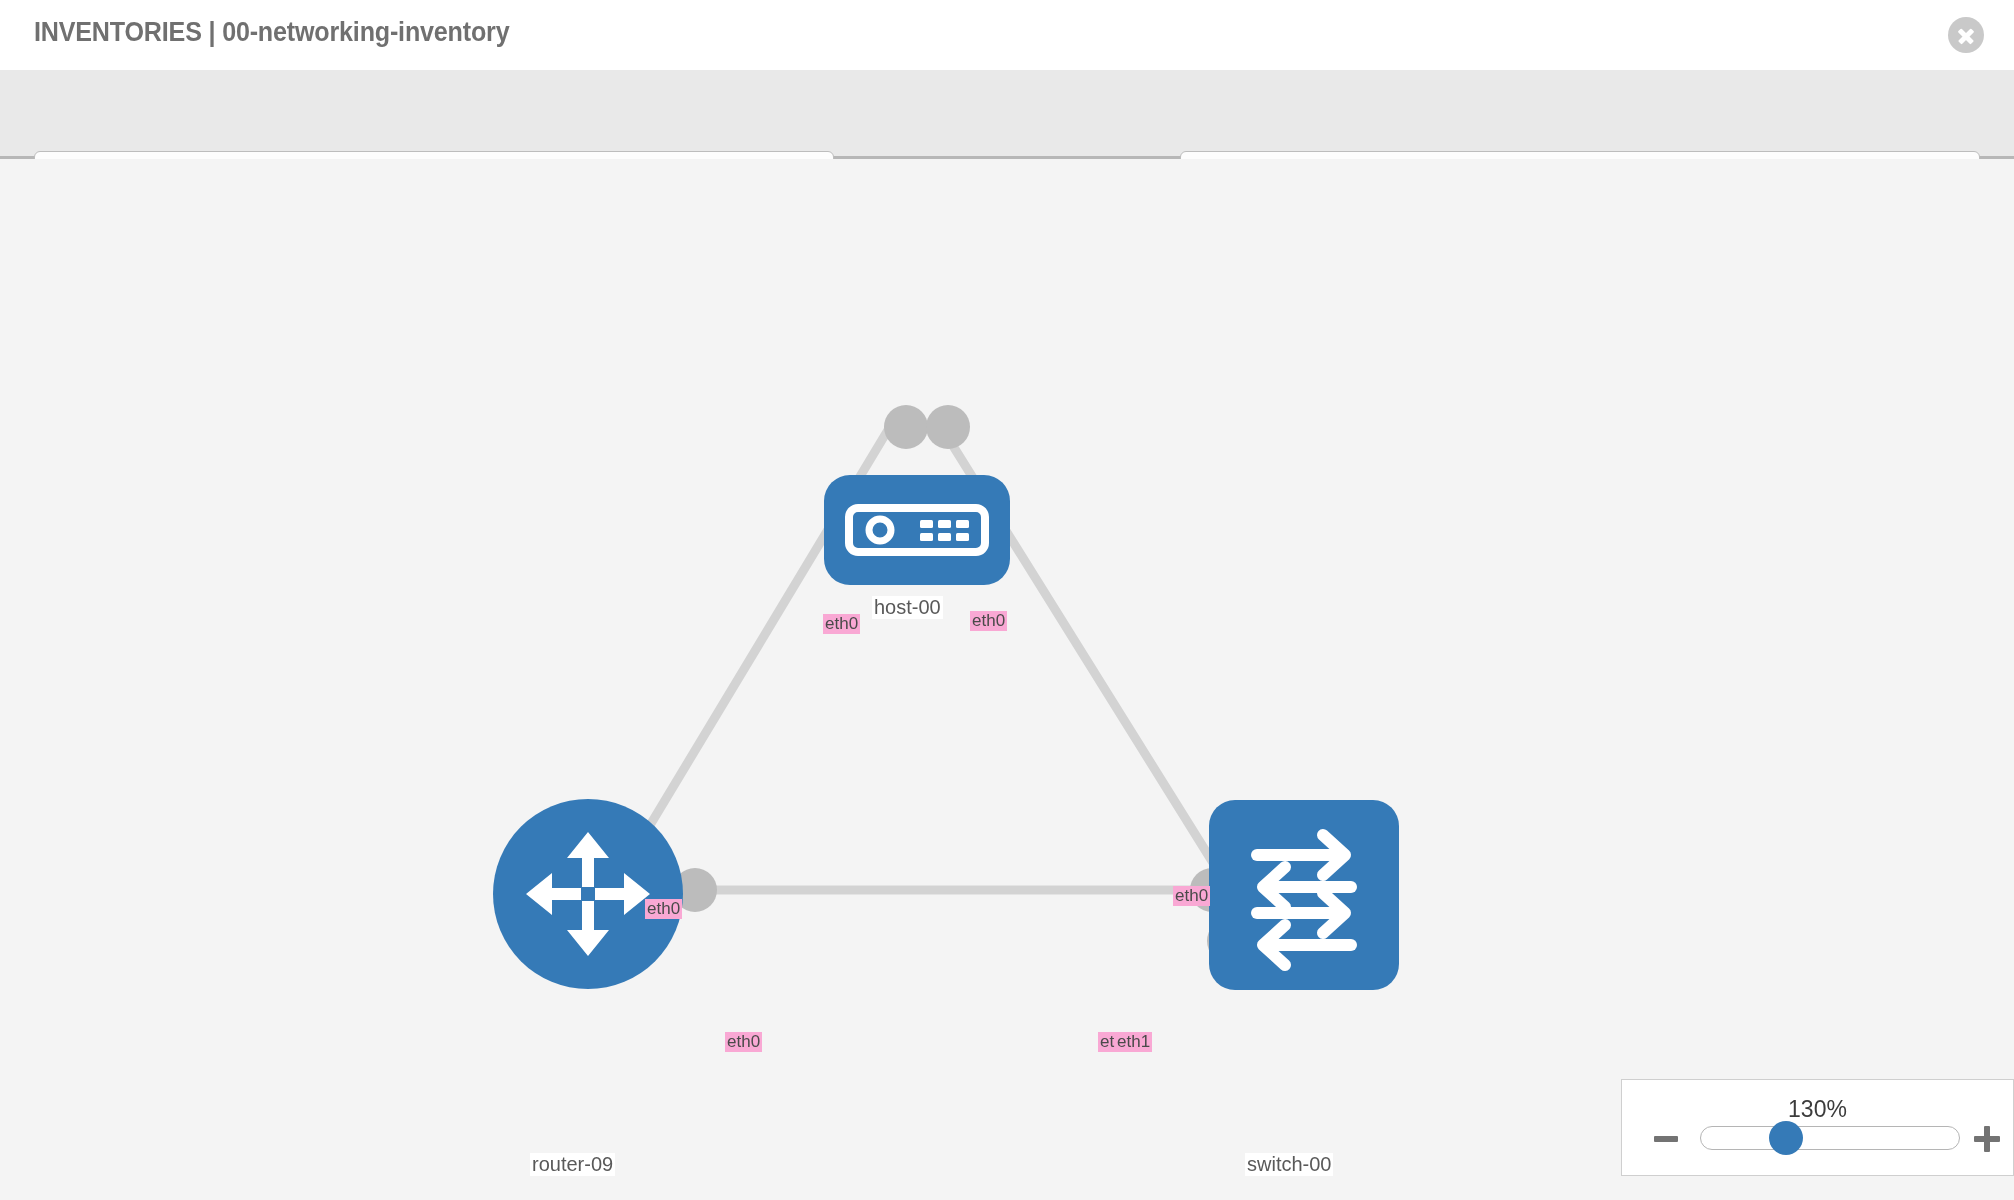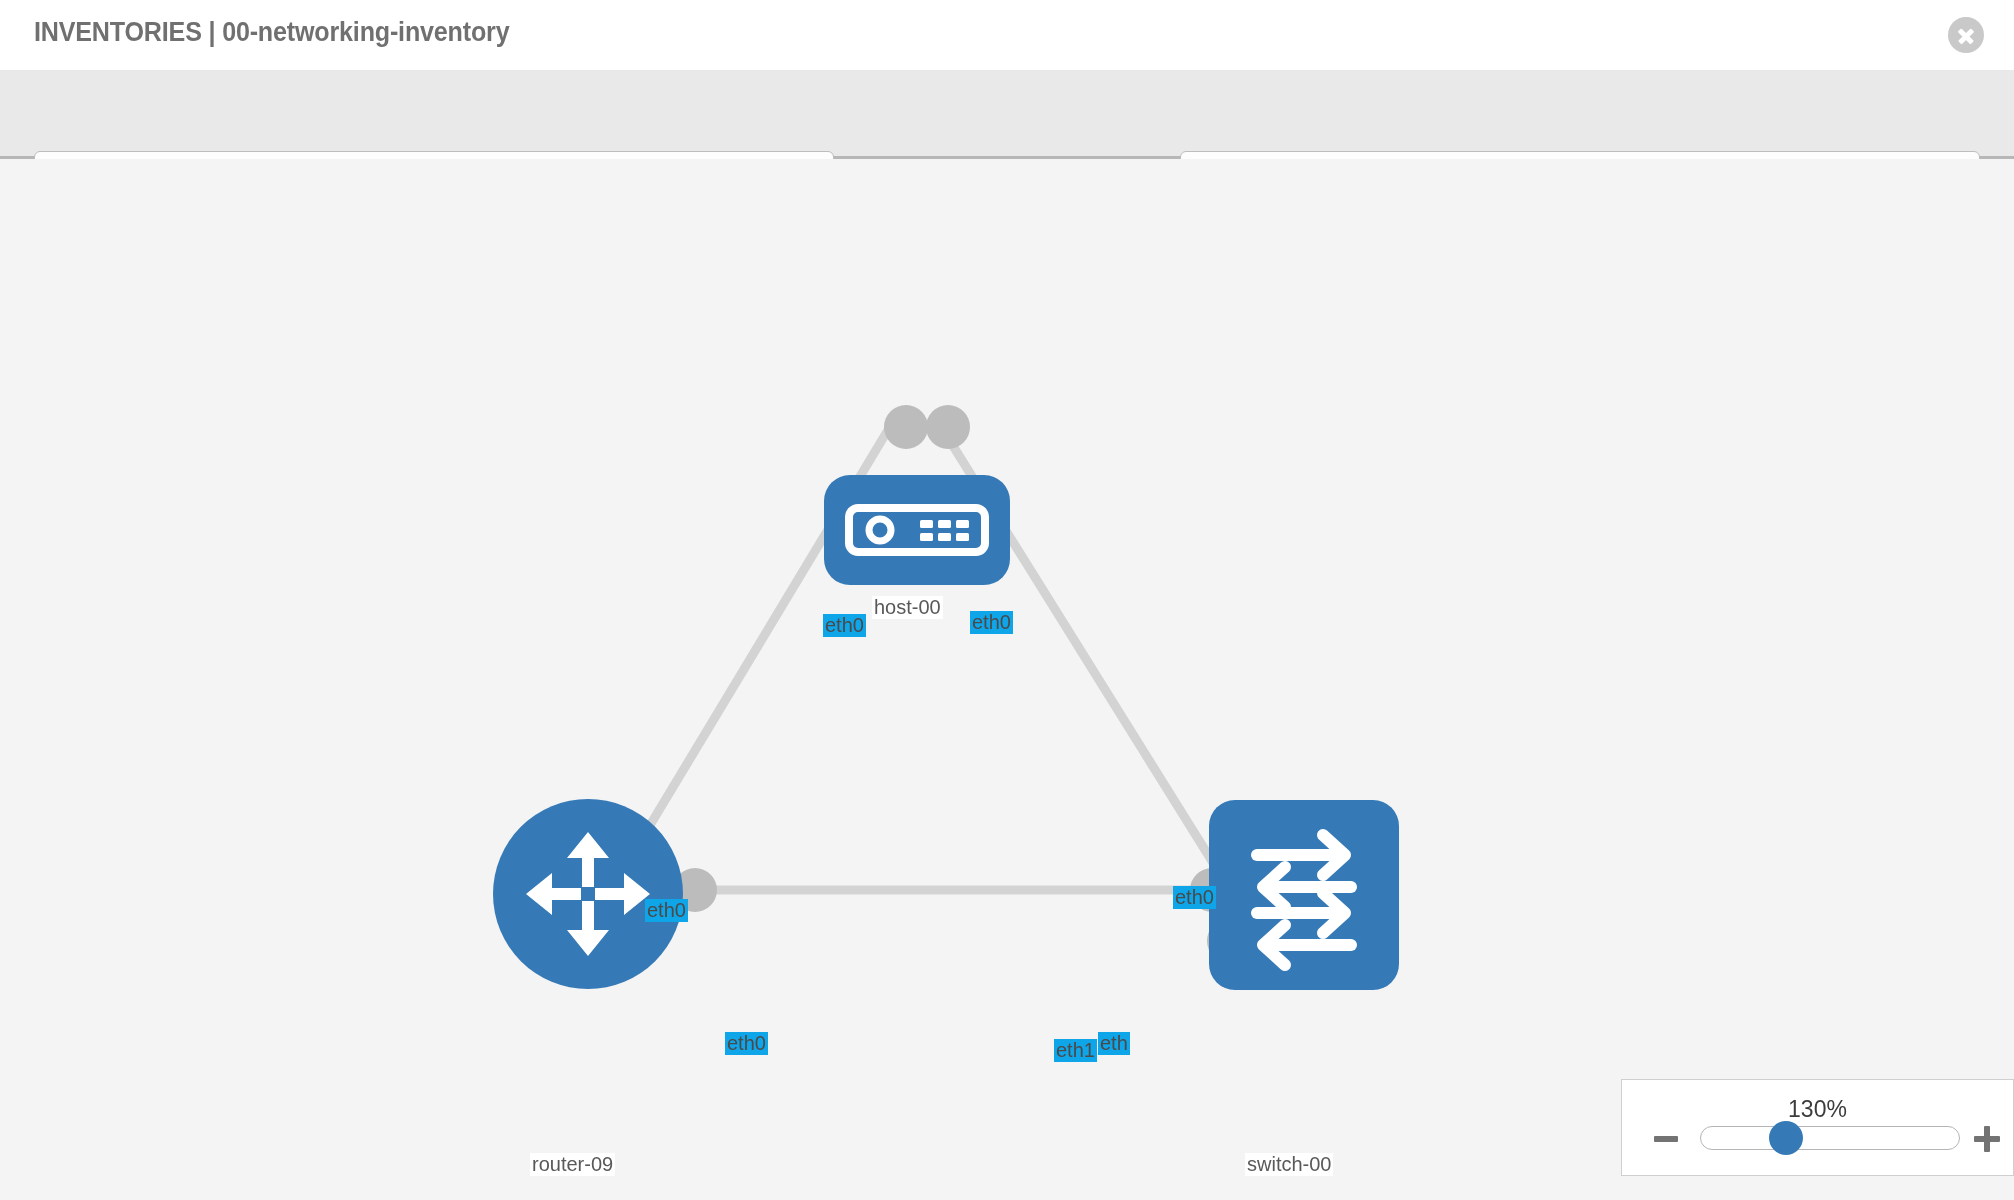--- a/index.html
+++ b/index.html
@@ -128,23 +128,23 @@
     position: absolute;
     background: #ffffff;
     color: #595959;
     font-size: 20px;
     white-space: nowrap;
     padding: 0 2px;
     line-height: 1.15;
   }
   .link-label {
     position: absolute;
-    background: #0ea5e9;
+    background: #f9a8d4;
     color: #4a4a4a;
-    font-size: 20px;
+    font-size: 17px;
     white-space: nowrap;
     padding: 0 2px;
     line-height: 1.15;
   }
 
   .port {
     position: absolute;
     width: 44px; height: 44px;
     border-radius: 50%;
     background: #bcbcbc;
@@ -314,21 +314,21 @@
           <path d="M114 93 L136 113 L114 133"></path>
 
           <path d="M142 145 L56 145"></path>
           <path d="M76 125 L54 145 L76 165"></path>
         </g>
       </svg>
     </div>
     <div class="node-label" style="left:1245px; top:994px;text-align:center;">switch-00</div>
     <div class="link-label" style="left:1173px; top:727px;">eth0</div>
     <div class="link-label" style="left:1098px; top:873px;">eth</div>
-    <div class="link-label" style="left:1054px; top:873px;margin-top:7px;">eth1</div>
+    <div class="link-label" style="left:1115px; top:873px;">eth1</div>
   </div>
 
   <div id="zoom-panel">
     <div id="zoom-level">130%</div>
     <div id="zoom-out-button"></div>
     <div id="zoom-slider"></div>
     <div id="zoom-thumb"></div>
     <div id="zoom-in-button"></div>
   </div>
 

